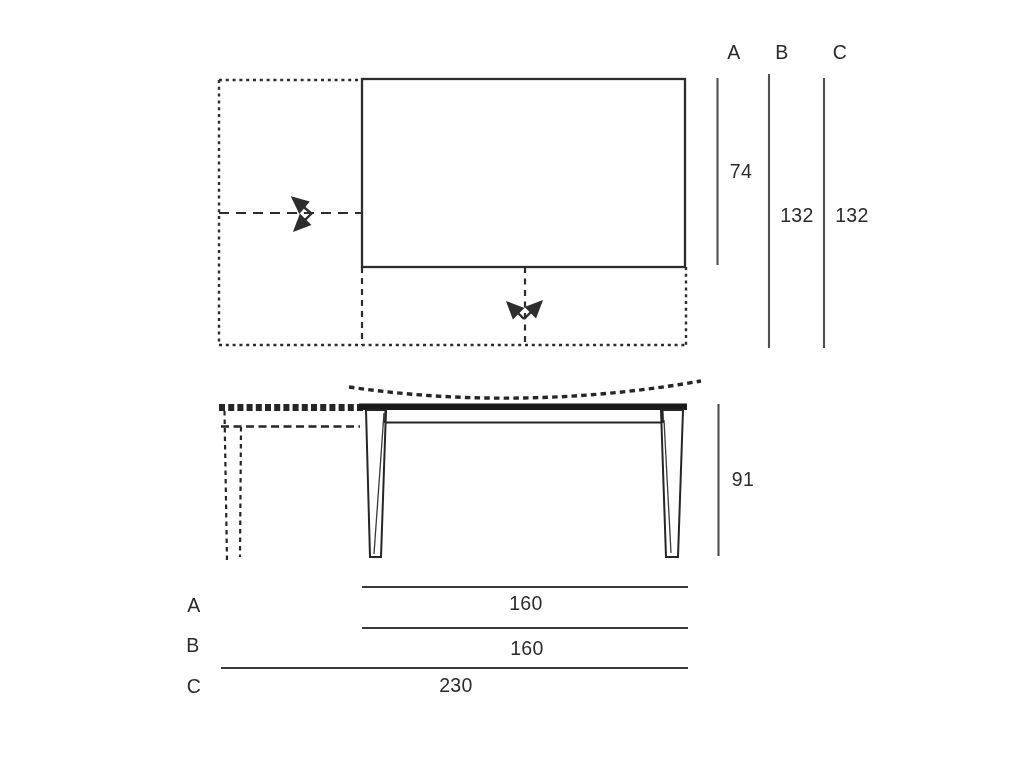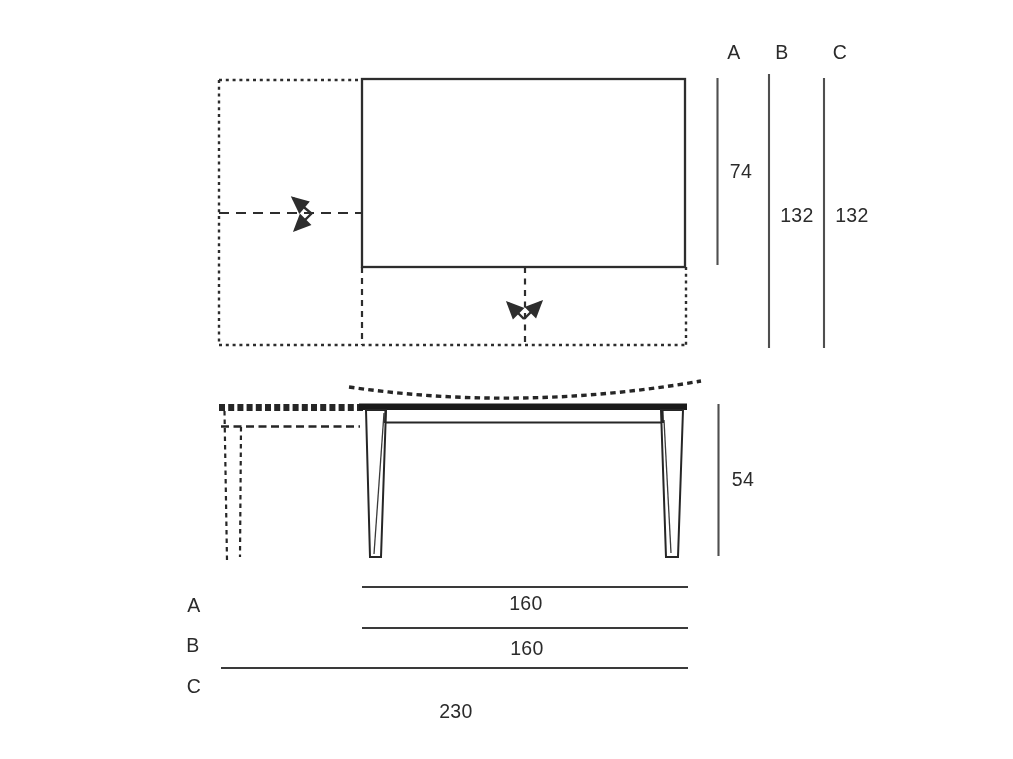--- a/index.html
+++ b/index.html
@@ -119,24 +119,24 @@
   </svg>
 
   <span class="lbl" style="left:734px; top:53px">A</span>
   <span class="lbl" style="left:782px; top:53px">B</span>
   <span class="lbl" style="left:840px; top:53px">C</span>
 
   <span class="lbl" style="left:741px; top:172px">74</span>
   <span class="lbl" style="left:797px; top:216px">132</span>
   <span class="lbl" style="left:852px; top:216px">132</span>
 
-  <span class="lbl" style="left:743px; top:480px">54</span>
+  <span class="lbl" style="left:743px; top:480px">91</span>
 
   <span class="lbl" style="left:194px; top:606px">A</span>
   <span class="lbl" style="left:526px; top:604px">160</span>
 
   <span class="lbl" style="left:193px; top:646px">B</span>
   <span class="lbl" style="left:527px; top:649px">160</span>
 
   <span class="lbl" style="left:194px; top:687px">C</span>
-  <span class="lbl" style="left:456px; top:712px">230</span>
+  <span class="lbl" style="left:456px; top:686px">230</span>
 
 </div>
 
 </body></html>

